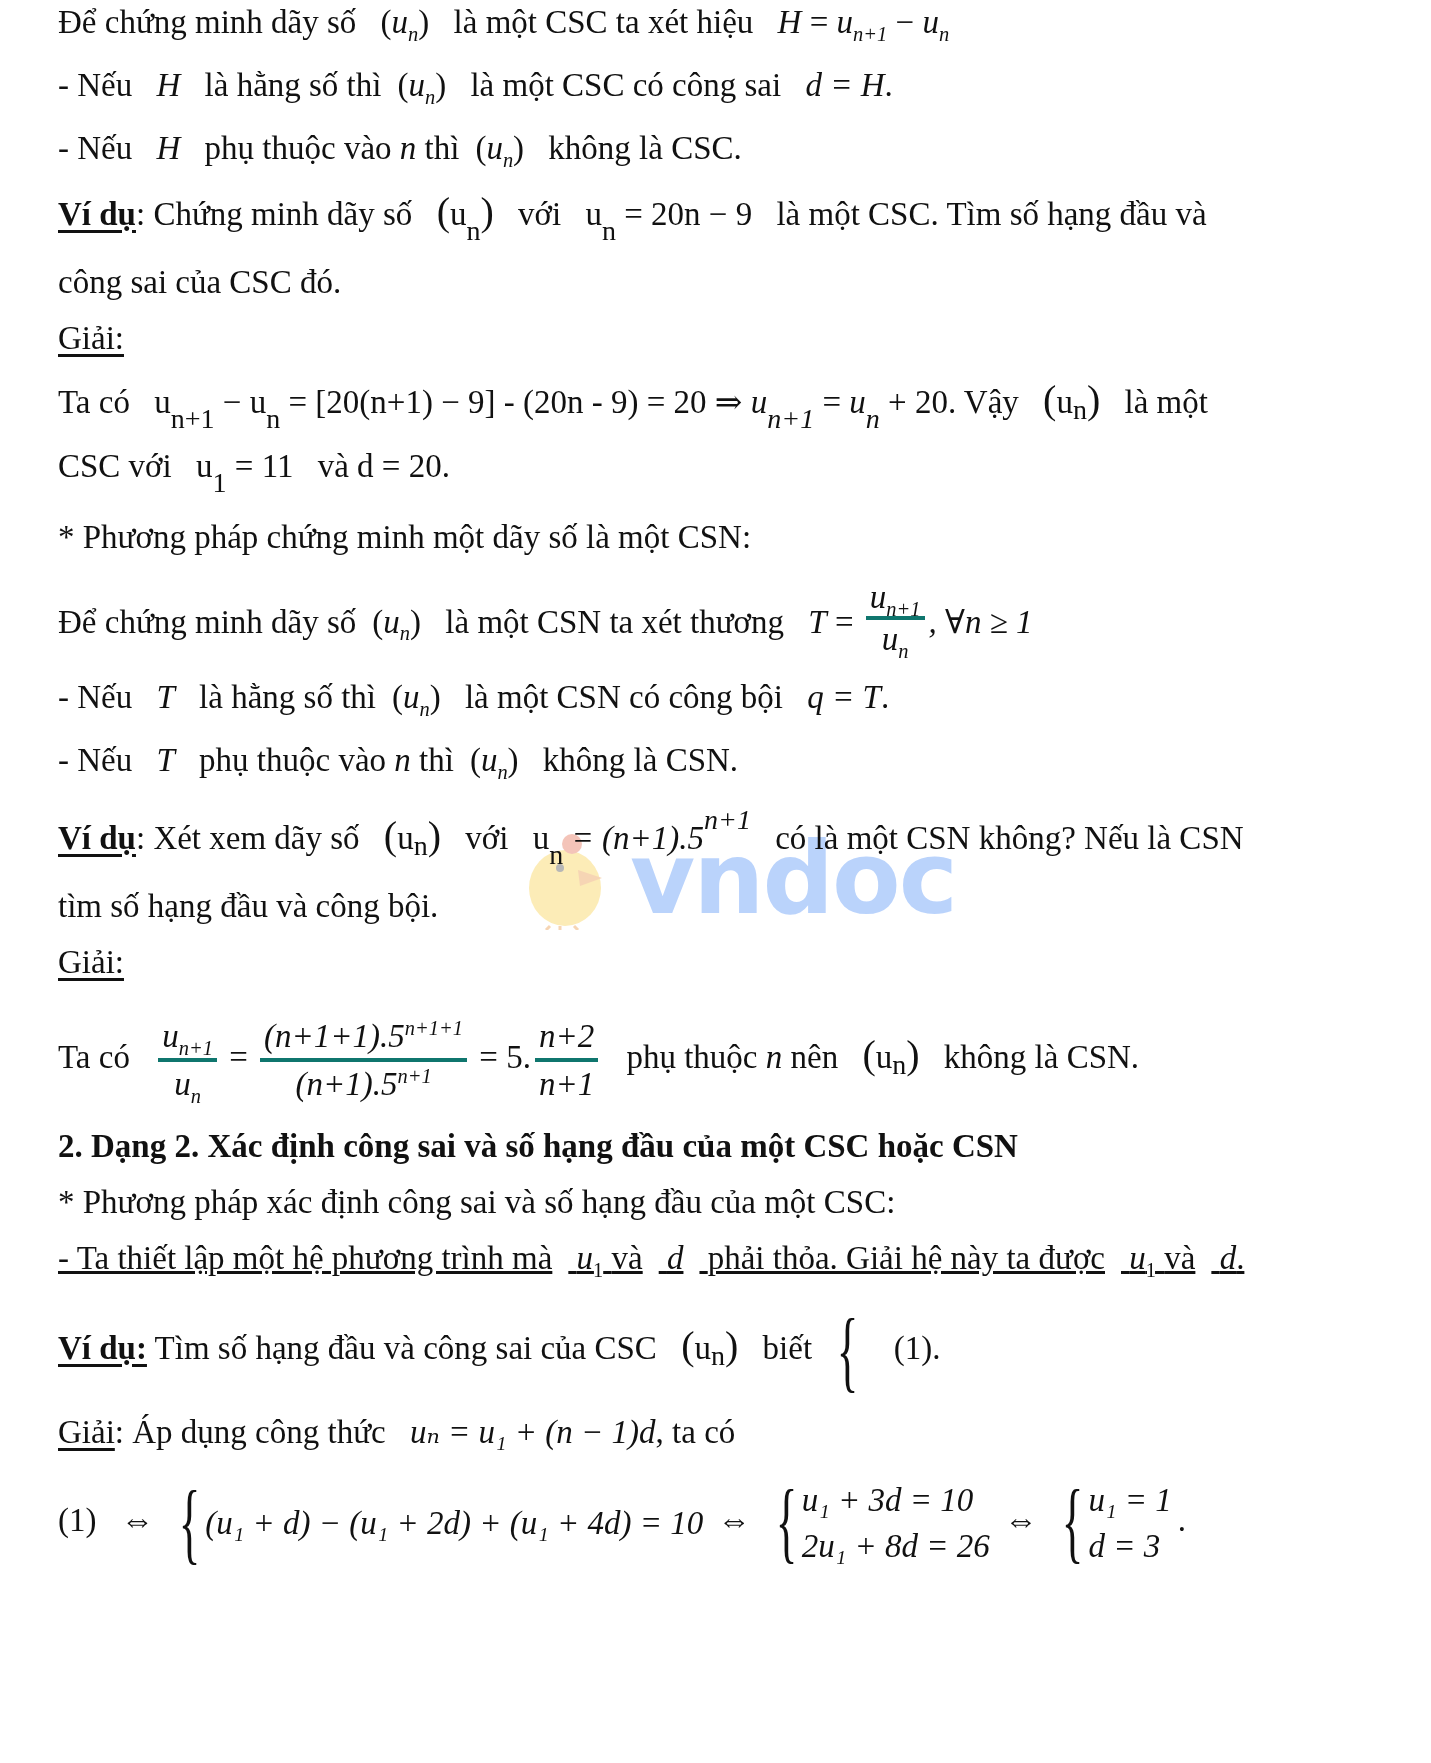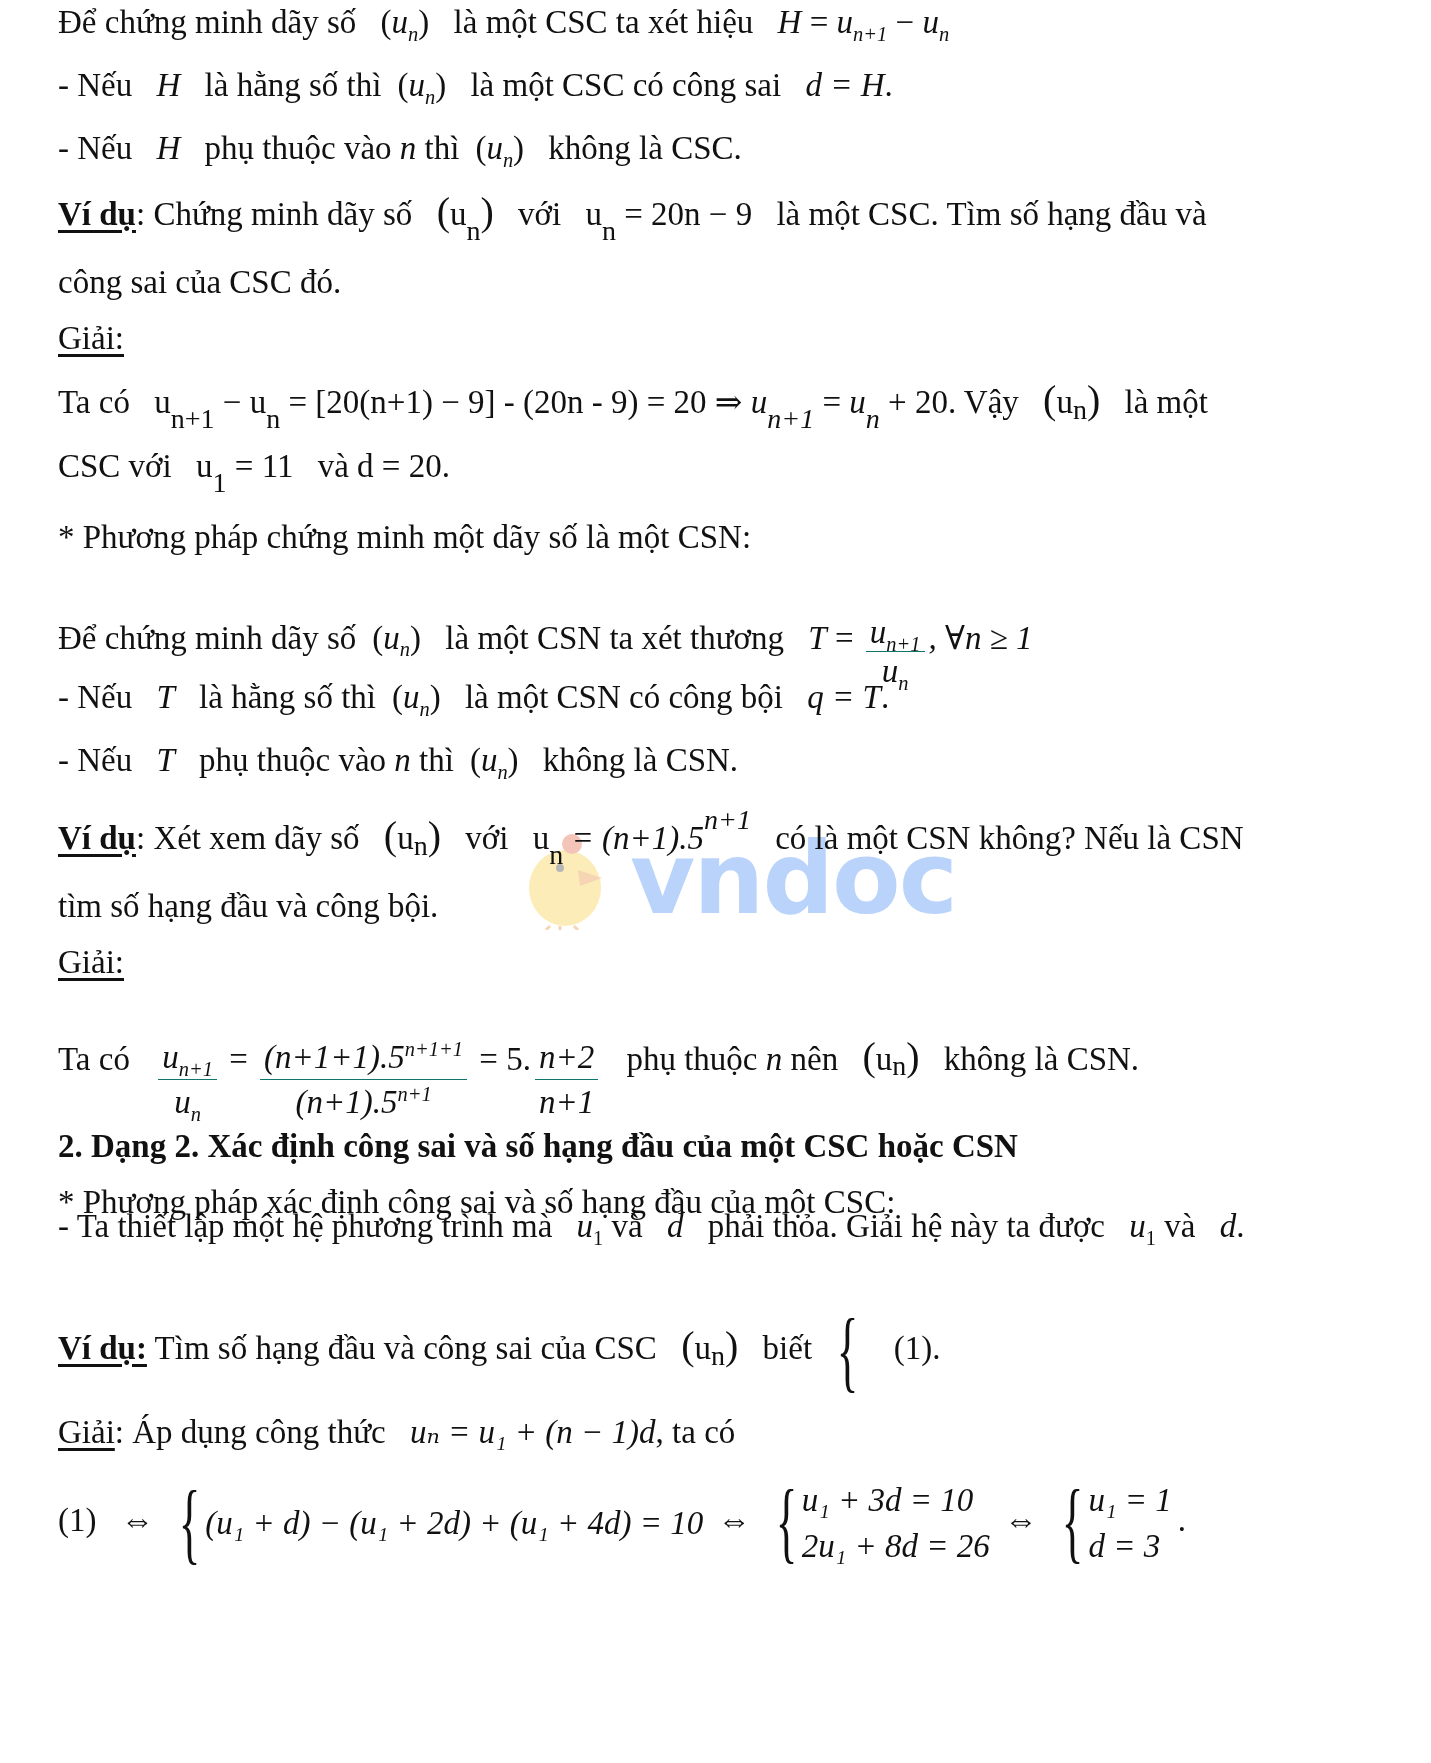--- a/index.html
+++ b/index.html
@@ -11,21 +11,21 @@
   .line { position: absolute; left: 58px; white-space: nowrap; line-height: 40px; }
   .m { font-style: italic; }
   sub, sup { font-size: 0.62em; line-height: 0; }
   sub.deep { vertical-align: -0.55em; font-size: 0.85em; }
   sup.high { vertical-align: 0.7em; font-size: 0.85em; }
   .ul { text-decoration: underline; text-underline-offset: 5px; }
   .bu { font-weight: bold; text-decoration: underline; text-decoration-thickness: 3px; text-underline-offset: 5px; }
   .b { font-weight: bold; }
   .gap { display: inline-block; width: 16px; }
   .frac { display: inline-flex; flex-direction: column; align-items: center; vertical-align: middle; margin: 0 4px; }
-  .frac .num { padding: 0 4px; border-bottom: 1px solid #0f766e; line-height: 44px; margin-top: 35px; }
+  .frac .num { padding: 0 4px; border-bottom: 4px solid #0f766e; line-height: 44px; }
   .frac .den { padding: 0 4px; line-height: 44px; }
   .frac.small .num, .frac.small .den { line-height: 38px; }
   .sys { display: inline-flex; align-items: stretch; vertical-align: middle; margin: 0 6px; }
   .brace { font-size: 90px; line-height: 90px; transform: scaleX(0.5); margin-right: -6px; font-weight: 100; }
   .sys .rows { display: flex; flex-direction: column; justify-content: center; }
   .sys .rows div { line-height: 46px; }
   .watermark {
     position: absolute; left: 500px; top: 820px; width: 440px; height: 120px;
     pointer-events: none; opacity: 0.35;
   }
@@ -144,21 +144,21 @@
     </span><span class="gap"></span>
   <span>phụ thuộc</span>
   <span class="m">n</span>
   <span>nên</span><span class="gap"></span>
   <span style="font-size:40px">(</span><span>u</span><sub class="deep" style="vertical-align:-0.2em">n</sub><span style="font-size:40px">)</span><span class="gap"></span>
   <span>không là CSN.</span>
 </div>
 
 <div class="line b" style="top:1126px;">2. Dạng 2. Xác định công sai và số hạng đầu của một CSC hoặc CSN</div>
 <div class="line" style="top:1182px;">* Phương pháp xác định công sai và số hạng đầu của một CSC:</div>
-<div class="line" style="top:1206px;">
+<div class="line" style="top:1238px;text-decoration:underline;">
   <span>- Ta thiết lập một hệ phương trình mà</span><span class="gap"></span>
   <span class="m">u</span><sub>1</sub>
   <span>và</span><span class="gap"></span>
   <span class="m">d</span><span class="gap"></span>
   <span>phải thỏa. Giải hệ này ta được</span><span class="gap"></span>
   <span class="m">u</span><sub>1</sub>
   <span>và</span><span class="gap"></span>
   <span class="m">d</span><span>.</span>
 </div>
 

